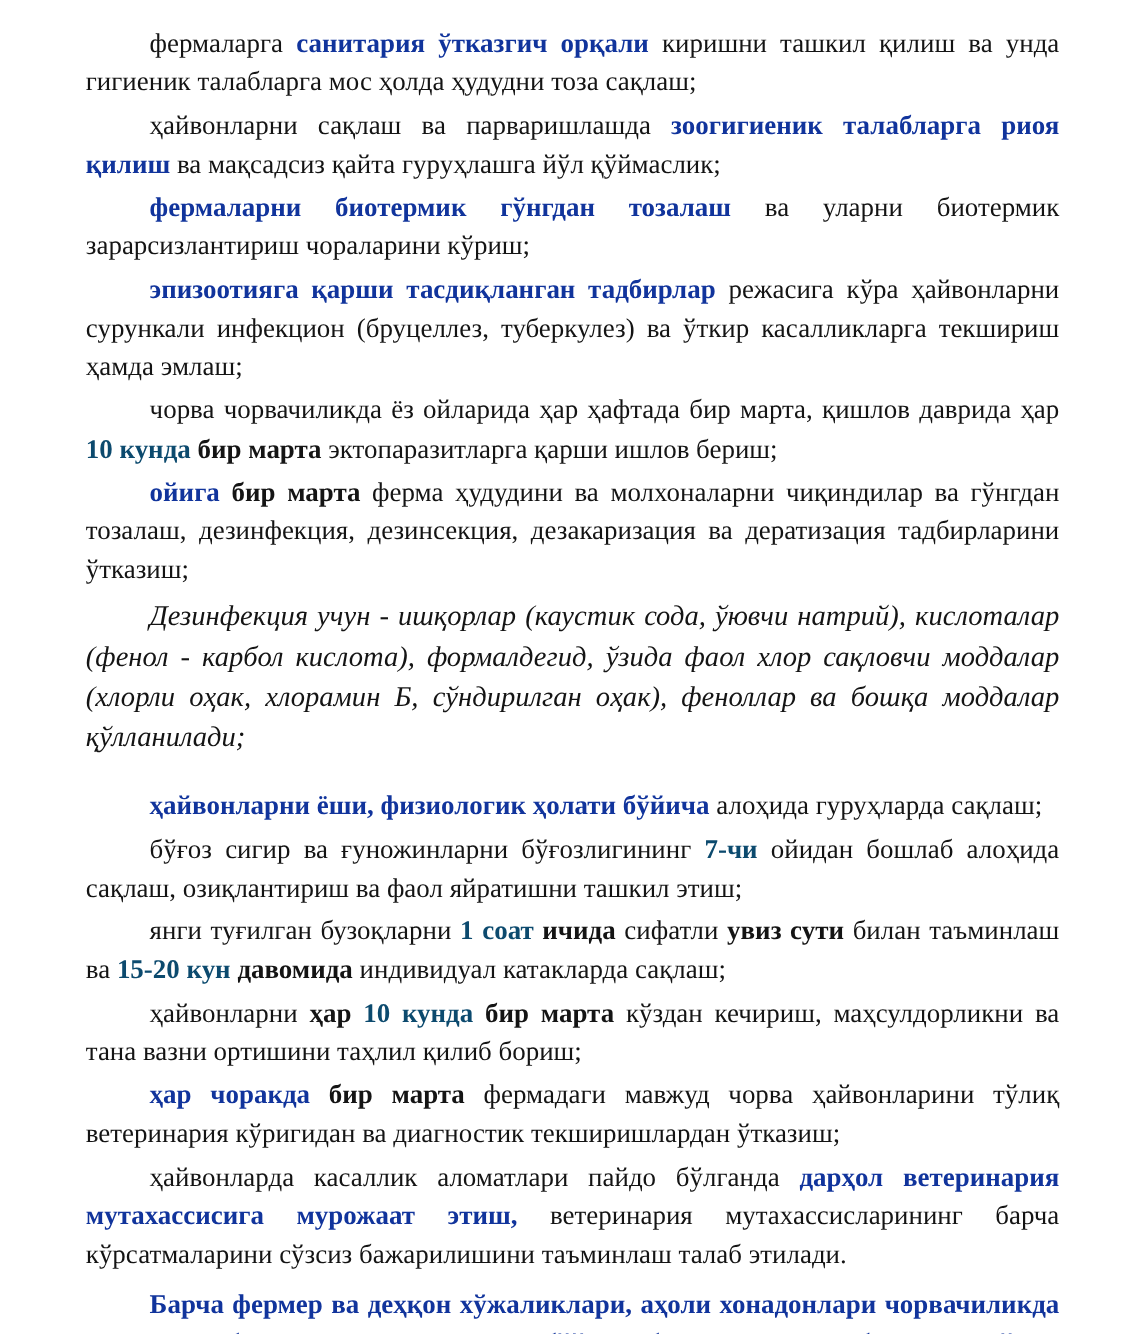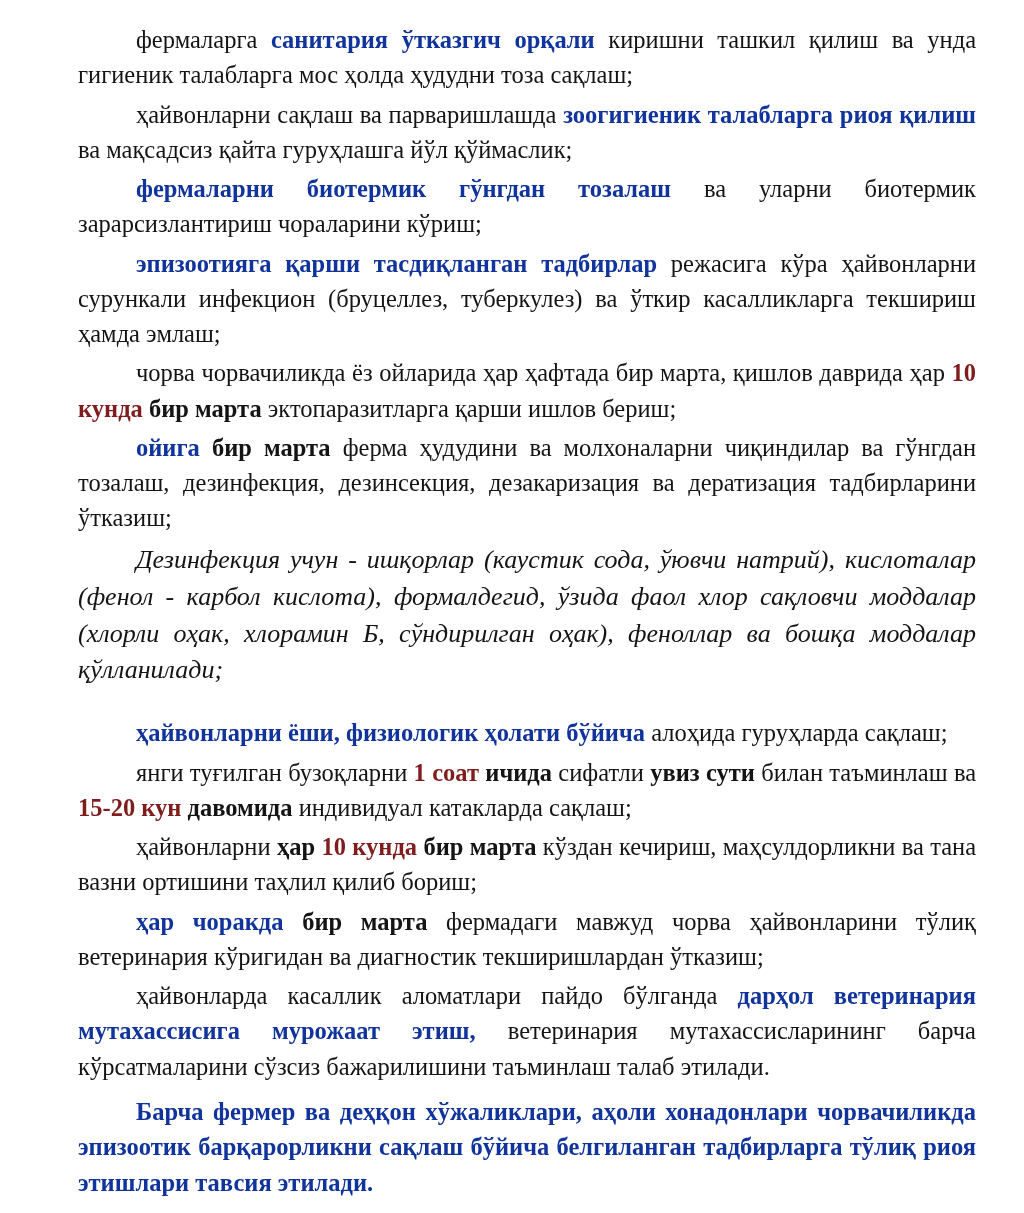--- a/index.html
+++ b/index.html
@@ -10,21 +10,21 @@
   body {
     width: 1024px;
     height: 1213px;
     font-family: "Liberation Serif", serif;
     color: #1a1a1a;
   }
   .page {
     box-sizing: border-box;
     width: 1024px;
     height: 1213px;
-    padding: 22px 48px 10px 78px;
+    padding: 22px 61px 10px 78px;
     background: #ffffff;
   }
   .para {
     margin: 0 0 0 0;
     text-indent: 58px;
     text-align: justify;
     font-size: 24.5px;
     line-height: 1.44;
     color: #141414;
     -webkit-hyphens: none;
@@ -32,21 +32,21 @@
   }
   .para + .para {
     margin-top: 4px;
   }
   .b {
     font-weight: bold;
     color: #11349c;
   }
   .r {
     font-weight: bold;
-    color: #7f1d1d;
+    color: #0c4a6e;
   }
   .dk {
     font-weight: bold;
     color: #141414;
     font-family: Liberation Serif, serif;
   }
   .note {
     font-style: italic;
     font-size: 26px;
     line-height: 1.42;
@@ -71,19 +71,20 @@
 <div class="page">
   <div id="body-content">
       <p class="para"><span>фермаларга </span><span class="b">санитария ўтказгич орқали</span><span> киришни ташкил қилиш ва унда гигиеник талабларга мос ҳолда ҳудудни тоза сақлаш;</span></p>
       <p class="para"><span>ҳайвонларни сақлаш ва парваришлашда </span><span class="b">зоогигиеник талабларга риоя қилиш</span><span> ва мақсадсиз қайта гуруҳлашга йўл қўймаслик;</span></p>
       <p class="para"><span class="b">фермаларни биотермик гўнгдан тозалаш</span><span> ва уларни биотермик зарарсизлантириш чораларини кўриш;</span></p>
       <p class="para"><span class="b">эпизоотияга қарши тасдиқланган тадбирлар</span><span> режасига кўра ҳайвонларни сурункали инфекцион (бруцеллез, туберкулез) ва ўткир касалликларга текшириш ҳамда эмлаш;</span></p>
       <p class="para"><span>чорва чорвачиликда ёз ойларида ҳар ҳафтада бир марта, қишлов даврида ҳар </span><span class="r">10</span><span> </span><span class="r">кунда</span><span> </span><span class="dk">бир марта</span><span> эктопаразитларга қарши ишлов бериш;</span></p>
       <p class="para"><span class="b">ойига</span><span> </span><span class="dk">бир марта</span><span> ферма ҳудудини ва молхоналарни чиқиндилар ва гўнгдан тозалаш, дезинфекция, дезинсекция, дезакаризация ва дератизация тадбирларини ўтказиш;</span></p>
       <p class="note"><span>Дезинфекция учун - ишқорлар (каустик сода, ўювчи натрий), кислоталар (фенол - карбол кислота), формалдегид, ўзида фаол хлор сақловчи моддалар (хлорли оҳак, хлорамин Б, сўндирилган оҳак), феноллар ва бошқа моддалар қўлланилади;</span></p>
       <p class="para"><span class="b">ҳайвонларни ёши, физиологик ҳолати бўйича</span><span> алоҳида гуруҳларда сақлаш;</span></p>
+      <p class="para"><span>бўғоз сигир ва ғуножинларни бўғозлигининг </span><span class="r">7-чи</span><span> ойидан бошлаб алоҳида сақлаш, озиқлантириш ва фаол яйратишни ташкил этиш;</span></p>
       <p class="para"><span>янги туғилган бузоқларни </span><span class="r">1</span><span> </span><span class="r">соат</span><span> </span><span class="dk">ичида</span><span> сифатли </span><span class="dk">увиз сути</span><span> билан таъминлаш ва </span><span class="r">15-20</span><span> </span><span class="r">кун</span><span> </span><span class="dk">давомида</span><span> индивидуал катакларда сақлаш;</span></p>
       <p class="para"><span>ҳайвонларни </span><span class="dk">ҳар</span><span> </span><span class="r">10</span><span> </span><span class="r">кунда</span><span> </span><span class="dk">бир марта</span><span> кўздан кечириш, маҳсулдорликни ва тана вазни ортишини таҳлил қилиб бориш;</span></p>
       <p class="para"><span class="b">ҳар чоракда</span><span> </span><span class="dk">бир марта</span><span> фермадаги мавжуд чорва ҳайвонларини тўлиқ ветеринария кўригидан ва диагностик текширишлардан ўтказиш;</span></p>
       <p class="para"><span>ҳайвонларда касаллик аломатлари пайдо бўлганда </span><span class="b">дарҳол ветеринария мутахассисига мурожаат этиш,</span><span> ветеринария мутахассисларининг барча кўрсатмаларини сўзсиз бажарилишини таъминлаш талаб этилади.</span></p>
       <p class="final"><span class="b">Барча фермер ва деҳқон хўжаликлари, аҳоли хонадонлари чорвачиликда эпизоотик барқарорликни сақлаш бўйича белгиланган тадбирларга тўлиқ риоя этишлари тавсия этилади.</span></p>
     </div>
 </div>
 
 </body></html>

